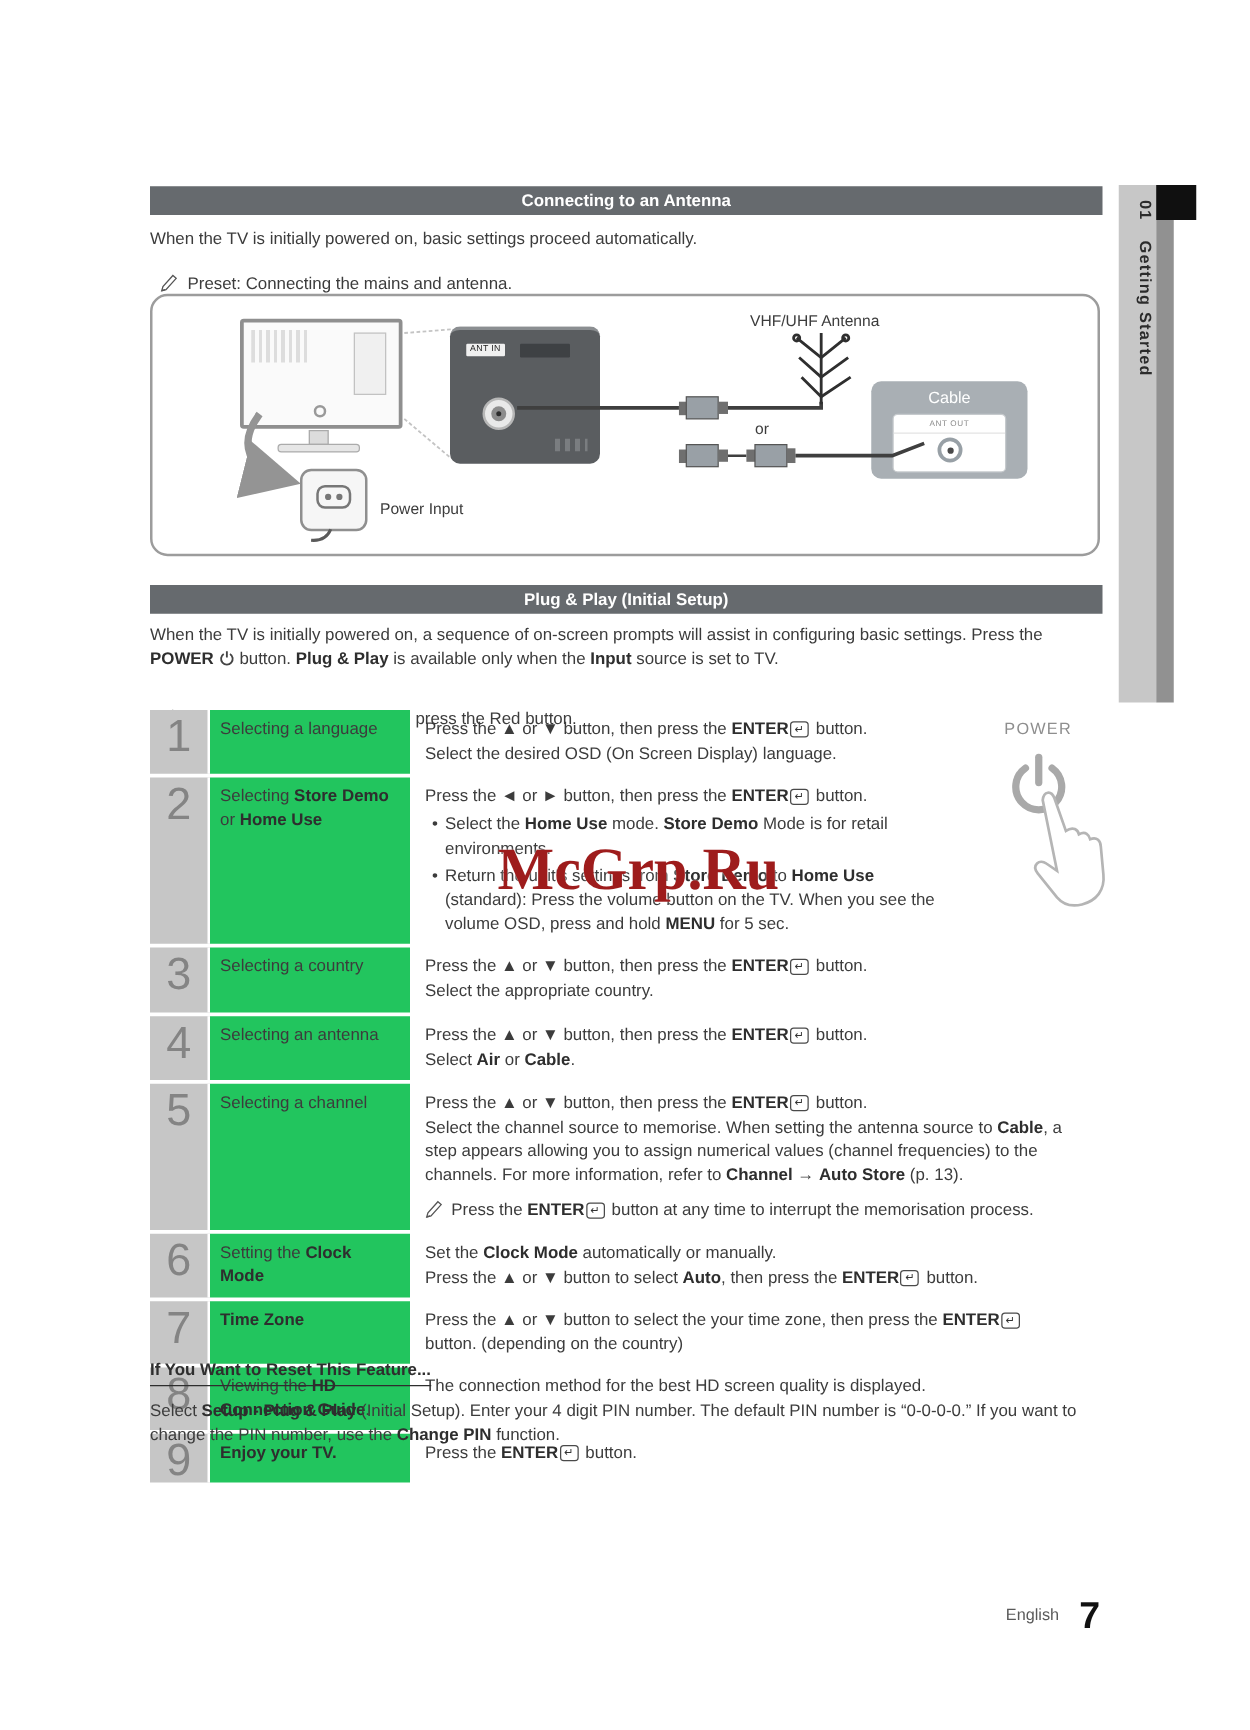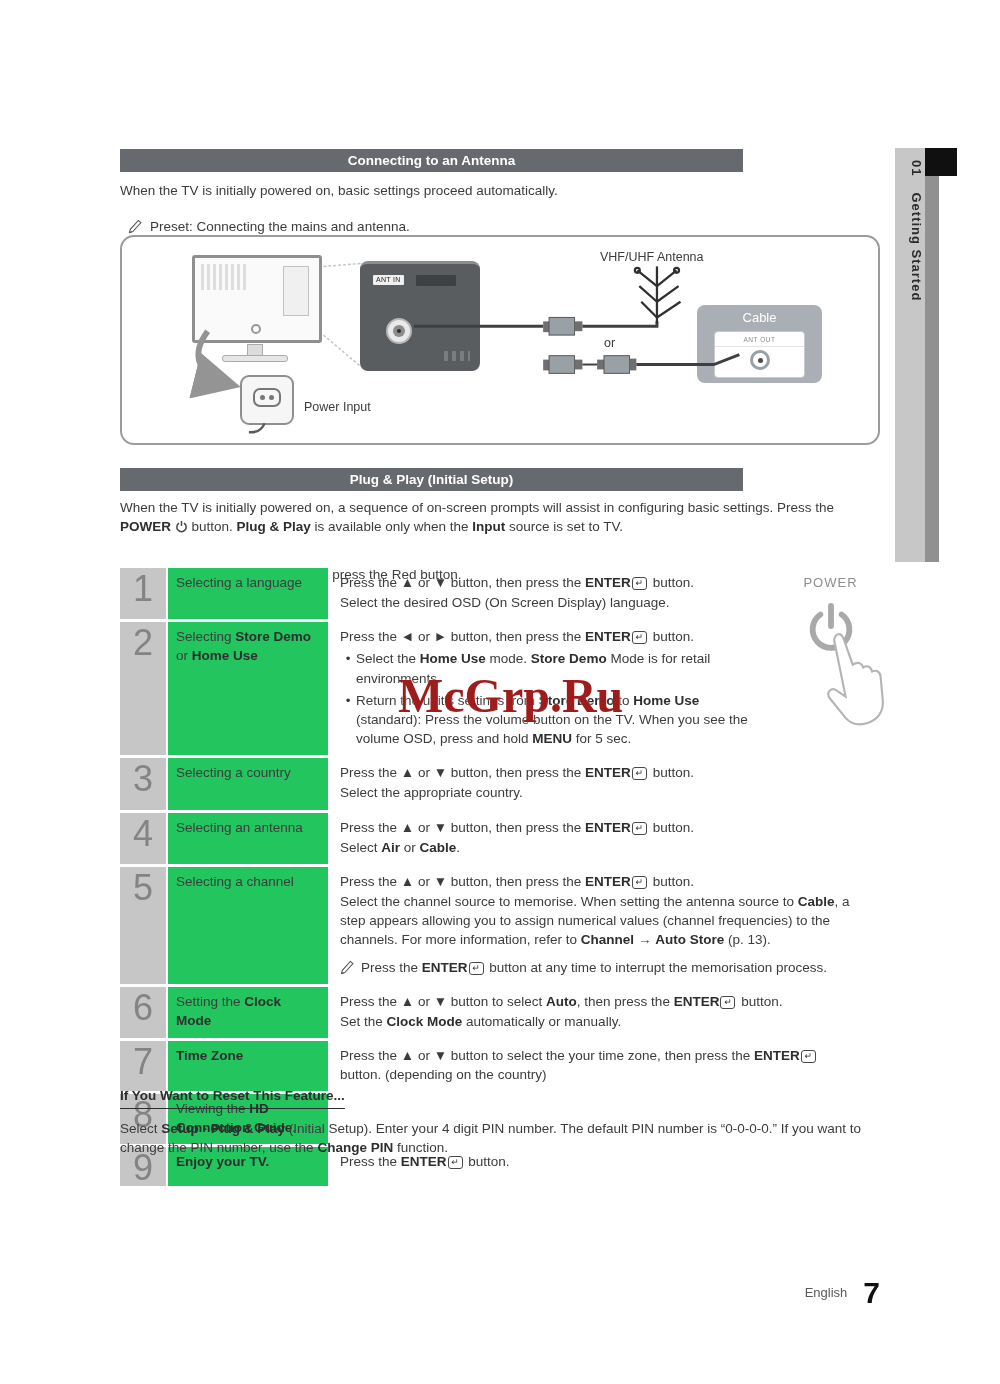--- a/index.html
+++ b/index.html
@@ -5,21 +5,21 @@
   * { margin:0; padding:0; box-sizing:border-box; }
   html,body { background:#fff; }
   body {
     width:1000px; height:1384px; position:relative; overflow:hidden;
     font-family:"Liberation Sans", sans-serif; color:#3c3c3c; font-size:13.5px; line-height:1.42;
   }
   b { color:#2e2e2e; }
 
   
   .bar {
-    position:absolute; left:120px; width:623px; height:23px;
+    position:absolute; left:120px; width:762px; height:23px;
     background:#666a6e; color:#fff; font-weight:bold; font-size:13.5px;
     text-align:center; line-height:23px;
   }
   .bar1 { top:149px; }
   .bar2 { top:468px; }
 
   
   .sidebar { position:absolute; left:895px; top:148px; width:62px; height:414px; }
   .sidebar .light { position:absolute; left:0; top:0; width:30px; height:100%; background:#c7c7c7; }
   .sidebar .dark  { position:absolute; left:30px; top:0; width:14px; height:100%; background:#919191; }
@@ -322,34 +322,37 @@
               <path d="M1.5 14.5l2.8-1" stroke="#555" stroke-width="1.1"></path>
             </svg></span>
           <span class="btxt">Press the <b>ENTER</b><span class="icon icon-enter">↵</span> button at any time to interrupt the memorisation process.</span>
         </div>
       </div>
     </div>
     <div class="step-row">
       <div class="step-num">6</div>
       <div class="step-title">Setting the <b>Clock Mode</b></div>
       <div class="step-body">
+        <div class="line">Set the <b>Clock Mode</b> automatically or manually.</div>
         <div class="line">Press the ▲ or ▼ button to select <b>Auto</b>, then press the <b>ENTER</b><span class="icon icon-enter">↵</span> button.</div>
-        <div class="line">Set the <b>Clock Mode</b> automatically or manually.</div>
       </div>
     </div>
     <div class="step-row">
       <div class="step-num">7</div>
       <div class="step-title"><b>Time Zone</b></div>
       <div class="step-body">
         <div class="line">Press the ▲ or ▼ button to select the your time zone, then press the <b>ENTER</b><span class="icon icon-enter">↵</span> button. (depending on the country)</div>
       </div>
     </div>
     <div class="step-row">
       <div class="step-num">8</div>
       <div class="step-title">Viewing the <b>HD Connection Guide</b>.</div>
+      <div class="step-body">
+        <div class="line">The connection method for the best HD screen quality is displayed.</div>
+      </div>
     </div>
     <div class="step-row">
       <div class="step-num">9</div>
       <div class="step-title"><b>Enjoy your TV.</b></div>
       <div class="step-body">
         <div class="line">Press the <b>ENTER</b><span class="icon icon-enter">↵</span> button.</div>
       </div>
     </div>
   </div>
 

